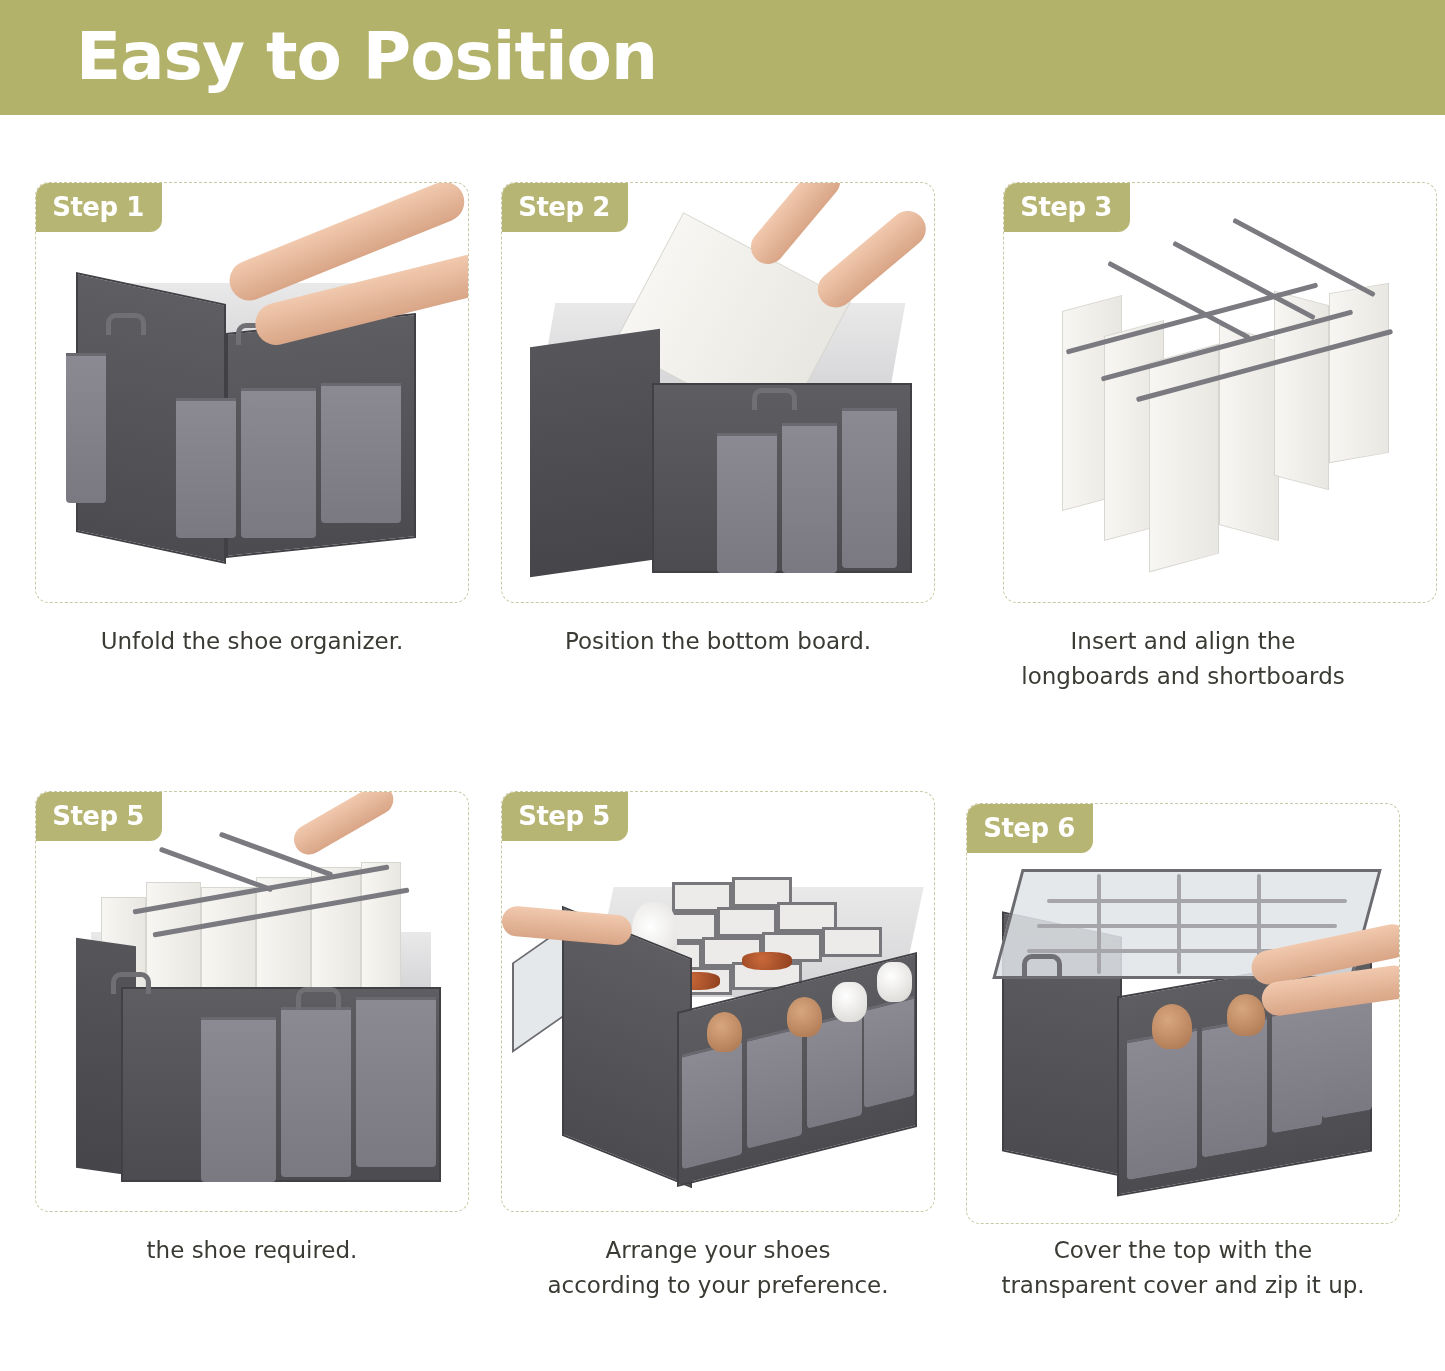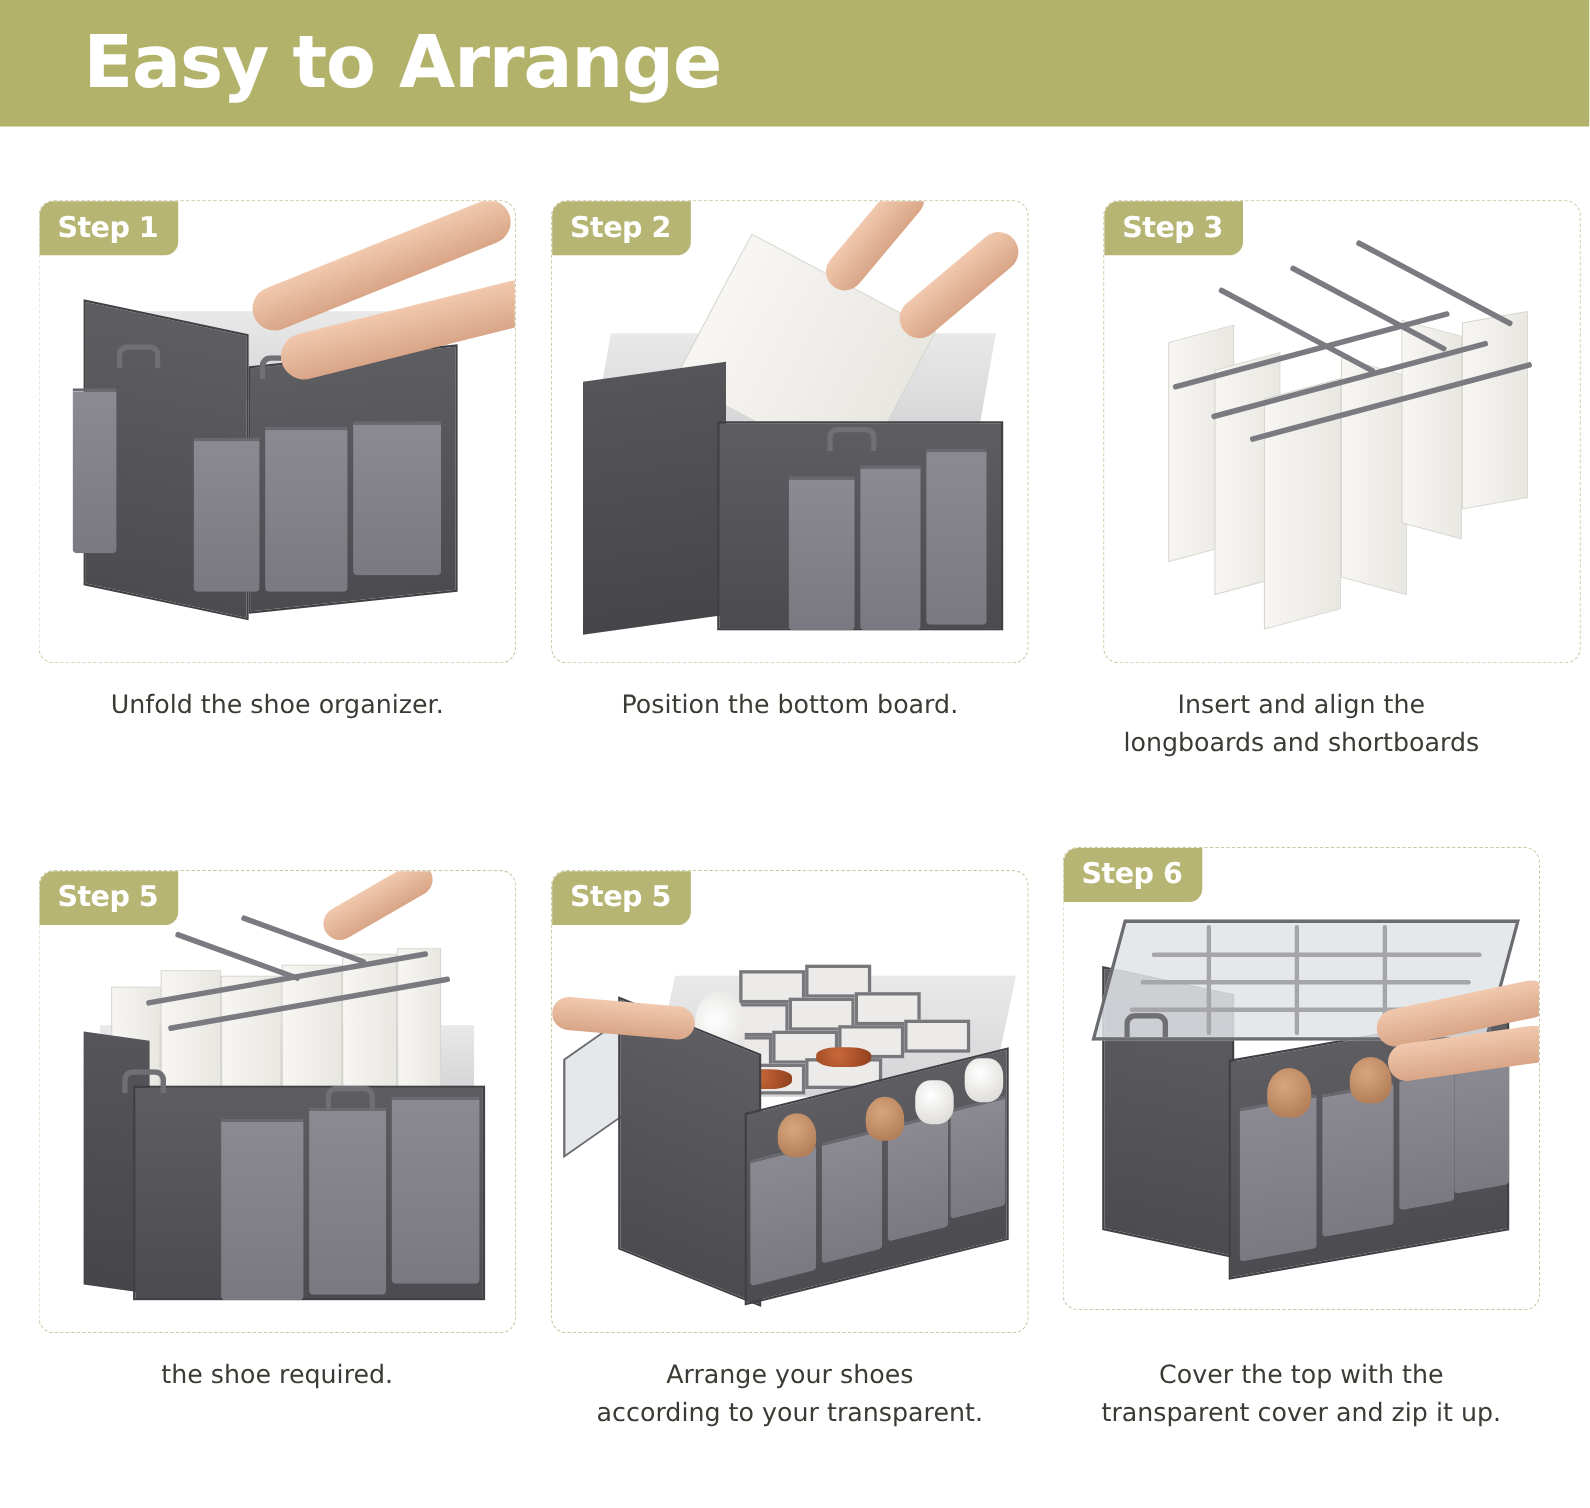--- a/index.html
+++ b/index.html
@@ -66,21 +66,21 @@
   .shoe-white { position: absolute; background: radial-gradient(circle at 40% 35%,#ffffff,#d6d4d0); border-radius: 40%; }
   .lid {
     position: absolute; background: rgba(225,228,232,0.85);
     border: 3px solid #6b6b70;
   }
 </style>
 </head>
 <body>
 
 <div class="banner">
-  <div class="banner-title">Easy to Arrange</div>
+  <div class="banner-title">Easy to Position</div>
 </div>
 
 <div class="card" style="left:35px; top:182px;padding-left:21px;">
   <div class="illo">
     <div class="interior" style="left:80px; top:100px; width:290px; height:80px; transform:skewX(-8deg);"></div>
     <div class="box-body" style="left:40px; top:105px; width:150px; height:260px; transform:skewY(12deg);"></div>
     <div class="box-body" style="left:190px; top:140px; width:190px; height:225px; transform:skewY(-6deg);"></div>
     <div class="pocket" style="left:30px; top:170px; width:40px; height:150px;"></div>
     <div class="pocket" style="left:140px; top:215px; width:60px; height:140px;"></div>
     <div class="pocket" style="left:205px; top:205px; width:75px; height:150px;"></div>
@@ -195,24 +195,24 @@
     <div class="shoe-tan" style="left:205px; top:220px; width:35px; height:40px;"></div>
     <div class="shoe-tan" style="left:285px; top:205px; width:35px; height:40px;"></div>
     <div class="shoe-white" style="left:330px; top:190px; width:35px; height:40px;"></div>
     <div class="shoe-white" style="left:375px; top:170px; width:35px; height:40px;"></div>
     <div class="arm" style="left:0px; top:113px; width:130px; height:30px; transform:rotate(5deg);"></div>
   </div>
   <div class="tag">Step 5</div>
 </div>
 <div class="caption" style="left:501px; top:1233px;">
   <span>Arrange your shoes</span>
-  <span>according to your transparent.</span>
-</div>
-
-<div class="card" style="left:966px; top:770px;">
+  <span>according to your preference.</span>
+</div>
+
+<div class="card" style="left:966px; top:803px;">
   <div class="illo">
     <div class="box-body" style="left:35px; top:120px; width:120px; height:240px; transform:skewY(12deg);"></div>
     <div class="box-body" style="left:150px; top:170px; width:255px; height:200px; transform:skewY(-10deg);"></div>
     <div class="lid" style="left:40px; top:65px; width:360px; height:110px; transform:skewX(-15deg);"></div>
     <div class="strip" style="left:80px; top:95px; width:300px; height:4px; background:#a5a5aa;"></div>
     <div class="strip" style="left:70px; top:120px; width:300px; height:4px; background:#a5a5aa;"></div>
     <div class="strip" style="left:60px; top:145px; width:300px; height:4px; background:#a5a5aa;"></div>
     <div class="strip" style="left:130px; top:70px; width:4px; height:100px; background:#a5a5aa;"></div>
     <div class="strip" style="left:210px; top:70px; width:4px; height:100px; background:#a5a5aa;"></div>
     <div class="strip" style="left:290px; top:70px; width:4px; height:100px; background:#a5a5aa;"></div>

